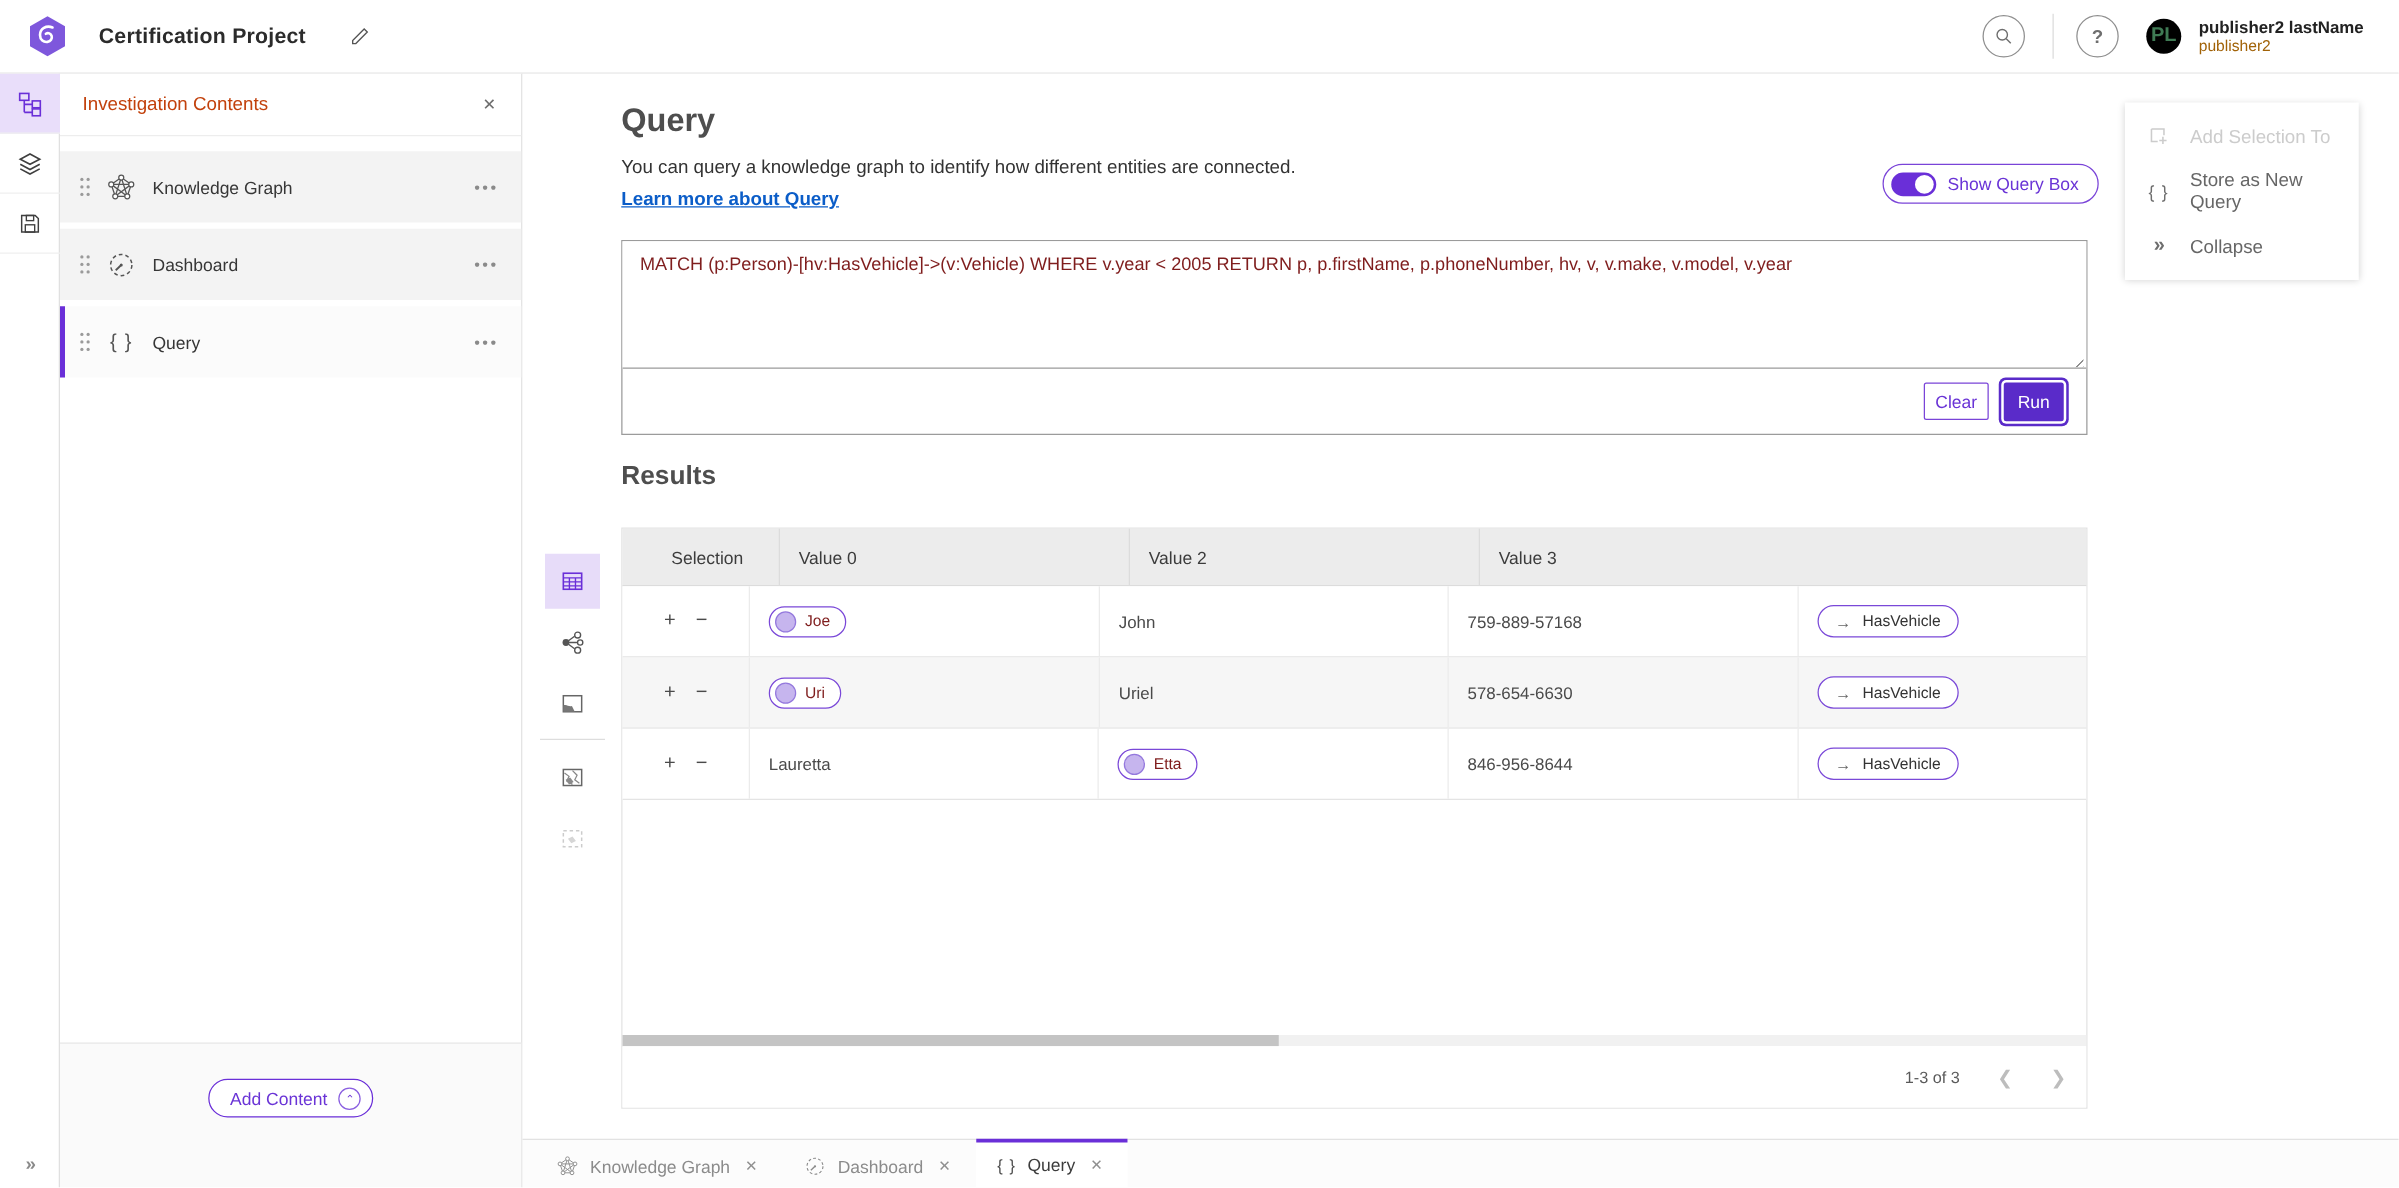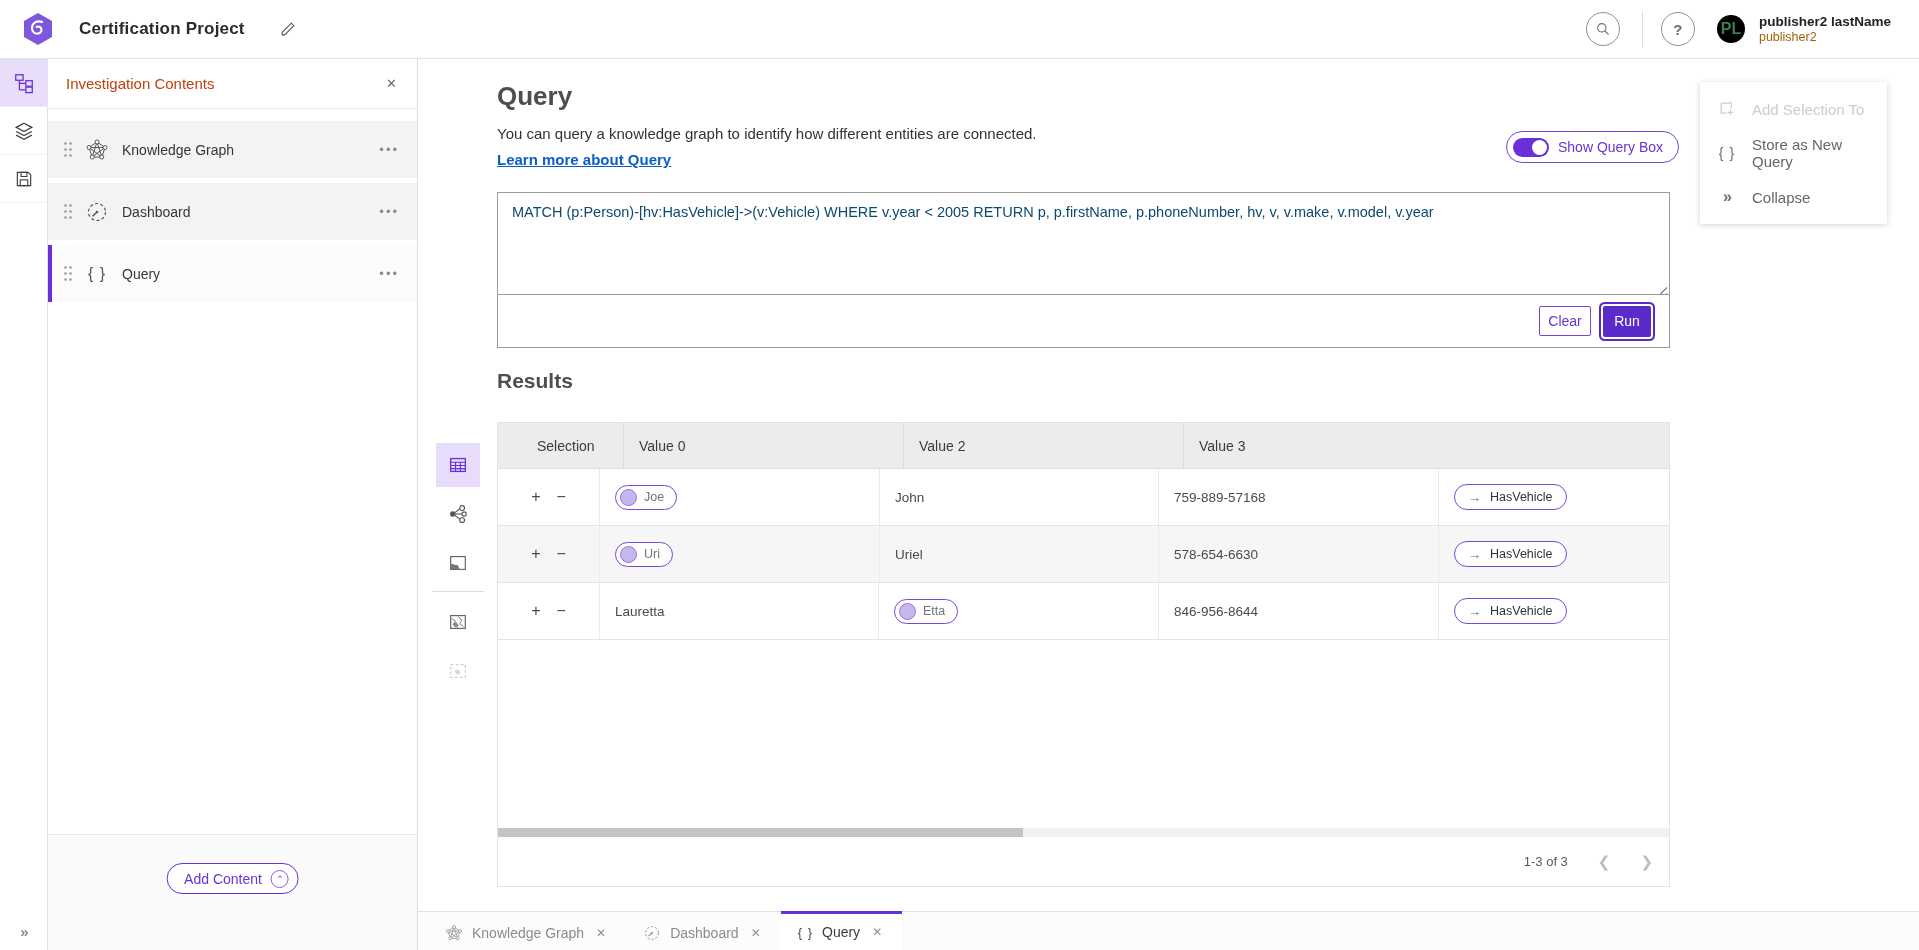--- a/index.html
+++ b/index.html
@@ -60,21 +60,21 @@
   .learn-link { position:absolute; left:79px; top:92px; font-size:15px; font-weight:700; color:#0b5dc8;
                 text-decoration:underline; cursor:pointer; }
   .showbox-pill { position:absolute; left:1088px; top:72px; height:32px; border:1px solid #7a44d8; border-radius:17px;
                   display:flex; align-items:center; gap:9px; padding:0 15px 0 6px; background:#fff; cursor:pointer; }
   .toggle { width:36px; height:19px; border-radius:10px; background:#6a2fd8; position:relative; }
   .toggle-knob { position:absolute; right:2px; top:2px; width:15px; height:15px; border-radius:50%; background:#fff; }
   .showbox-label { font-size:14px; color:#6a34d6; }
 
   .query-wrap { position:absolute; left:79px; top:133px; width:1173px; border:1px solid #9b9b9b; background:#fff; }
   .query-input { display:block; width:100%; height:102px; border:none; border-bottom:1px solid #9b9b9b;
-                 resize:none; outline:none; padding:11px 14px; font-size:14.5px; color:#0c4a6e;
+                 resize:none; outline:none; padding:11px 14px; font-size:14.5px; color:#7f1d1d;
                  font-family:"Liberation Sans", sans-serif; }
   .resize-grip { position:absolute; right:2px; top:91px; width:10px; height:10px;
                  background:repeating-linear-gradient(315deg, #8f8f8f 0 1px, transparent 1px 4px);
                  clip-path:polygon(100% 0, 100% 100%, 0 100%); cursor:nwse-resize; }
   .query-actions { height:52px; display:flex; align-items:center; justify-content:flex-end; gap:12px; padding-right:14px; }
   .btn-clear { min-width:52px; height:30px; background:#fff; border:1px solid #7a44d8; color:#6a34d6;
                font-size:14px; border-radius:2px; cursor:pointer; font-family:"Liberation Sans", sans-serif; }
   .btn-run { min-width:48px; height:31px; background:#5a2bc9; border:none; color:#fff; font-size:14px;
              border-radius:2px; cursor:pointer; box-shadow:0 0 0 2px #ffffff, 0 0 0 4px #5a2bc9; margin-right:4px;
              font-family:"Liberation Sans", sans-serif; }
@@ -102,21 +102,21 @@
   .tbl-row.stripe { background:#f6f6f6; }
   .td { display:flex; align-items:center; padding-left:15px; font-size:13.5px; color:#4a4a4a;
         border-right:1px solid #ebebeb; }
   .td:last-child { border-right:none; }
   .td.sel-cell { justify-content:center; padding-left:0; gap:16px; }
   .sel-btn { background:none; border:none; font-size:16px; color:#4a4a4a; cursor:pointer; line-height:1;
              font-family:"Liberation Sans", sans-serif; }
   .entity-pill { display:inline-flex; align-items:center; gap:7px; border:1.4px solid #7a48d8; border-radius:14px;
                  background:#fff; padding:3px 12px 3px 4px; cursor:pointer; }
   .entity-dot { width:17px; height:17px; border-radius:50%; background:#c6b5ee; border:1px solid #9478dd; }
-  .entity-label { font-size:12.5px; color:#737373; }
+  .entity-label { font-size:12.5px; color:#7f1d1d; }
   .rel-pill { display:inline-flex; align-items:center; gap:9px; border:1.4px solid #7a48d8; border-radius:14px;
               background:#fff; padding:5px 13px; cursor:pointer; }
   .rel-arrow { font-size:13px; color:#666; line-height:1; }
   .rel-label { font-size:12.5px; color:#333; }
 
   .tbl-scroll-track { position:absolute; left:0; right:0; bottom:49px; height:9px; background:#f1f1f1; }
   .tbl-scroll-thumb { position:absolute; left:0; top:0; height:9px; width:525px; background:#c4c4c4; cursor:grab; }
   .tbl-footer { position:absolute; left:0; right:0; bottom:0; height:49px; display:flex; align-items:center;
                 justify-content:flex-end; padding-right:16px; background:#fff; }
   .page-label { font-size:13px; color:#5a5a5a; }

